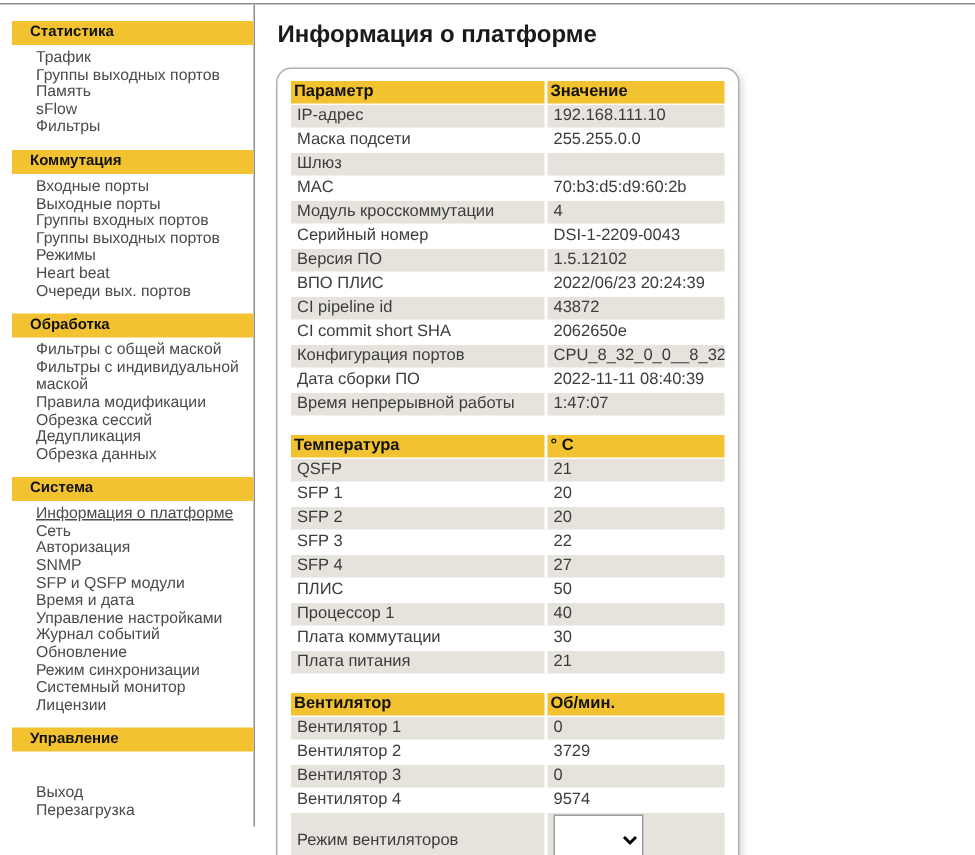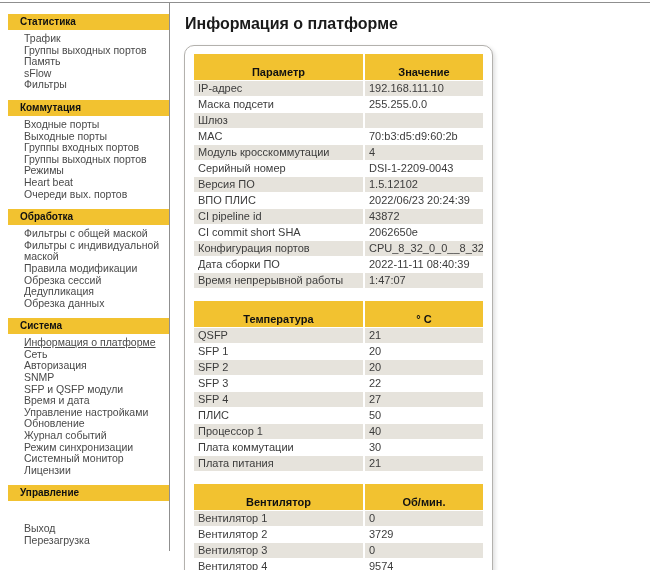--- a/index.html
+++ b/index.html
@@ -51,22 +51,22 @@
     padding:7px 7px 14px 7px;
     box-shadow:2px 2px 4px rgba(0,0,0,.13);
     background:#fff;
   }
   table.data-table{
     width:100%;border-collapse:separate;border-spacing:2px 1px;
     font-size:11px;table-layout:fixed;
   }
   table.data-table + table.data-table{margin-top:11px;}
   table.data-table th{
-    background:var(--accent);font-weight:bold;text-align:center;
-    padding:12px 2px 2px 2px;color:#111;font-size:11px;
+    background:var(--accent);font-weight:bold;text-align:left;
+    padding:1px 2px 2px 2px;color:#111;font-size:11px;
   }
   table.data-table td{
     padding:1px 4px 2px 4px;color:#3c3c3c;height:13px;
     overflow:hidden;white-space:nowrap;
   }
   table.data-table tbody tr:nth-child(odd) td{background:var(--row-gray);}
   col.val-col{width:118px;}
   select.fan-mode{
     font-family:"Liberation Sans",sans-serif;font-size:10px;
     width:60px;height:16px;border:1px solid #999;background:#fff;
@@ -114,22 +114,22 @@
       <div class="section">
         <div class="section-header">Система</div>
         <div class="section-items">
           <div class="nav-item active">Информация о платформе</div>
           <div class="nav-item">Сеть</div>
           <div class="nav-item">Авторизация</div>
           <div class="nav-item">SNMP</div>
           <div class="nav-item">SFP и QSFP модули</div>
           <div class="nav-item">Время и дата</div>
           <div class="nav-item">Управление настройками</div>
+          <div class="nav-item">Журнал событий</div>
           <div class="nav-item">Обновление</div>
-          <div class="nav-item">Журнал событий</div>
           <div class="nav-item">Режим синхронизации</div>
           <div class="nav-item">Системный монитор</div>
           <div class="nav-item">Лицензии</div>
         </div>
       </div>
       <div class="section">
         <div class="section-header">Управление</div>
         <div class="section-items gapped">
           <div class="nav-item">Выход</div>
           <div class="nav-item">Перезагрузка</div>

